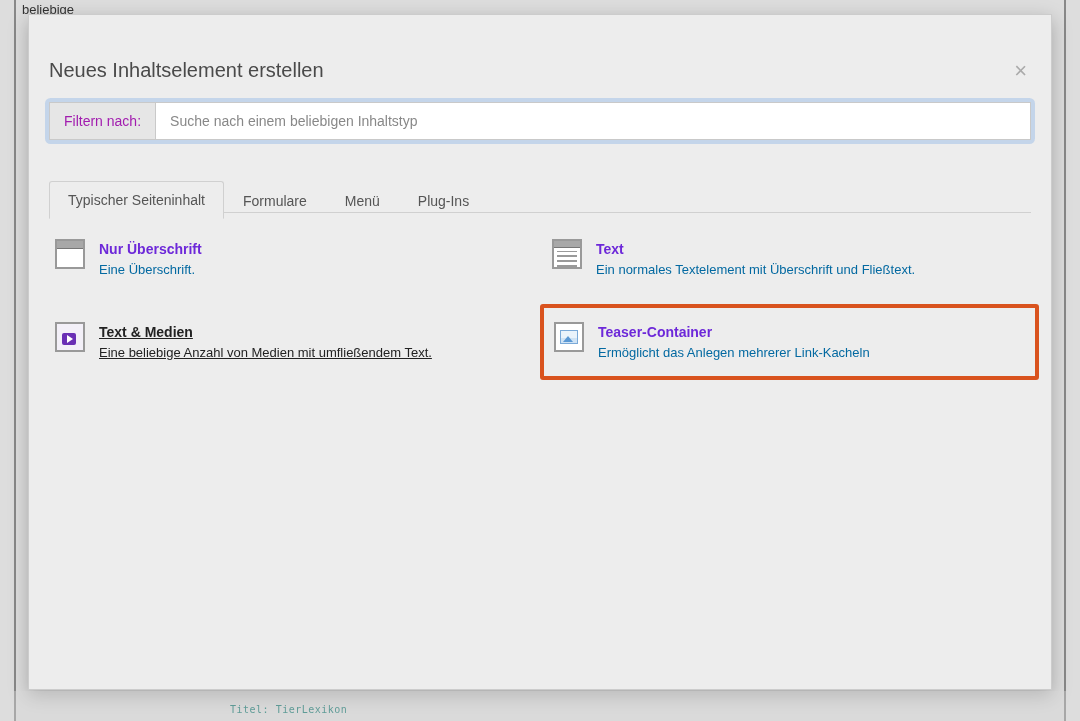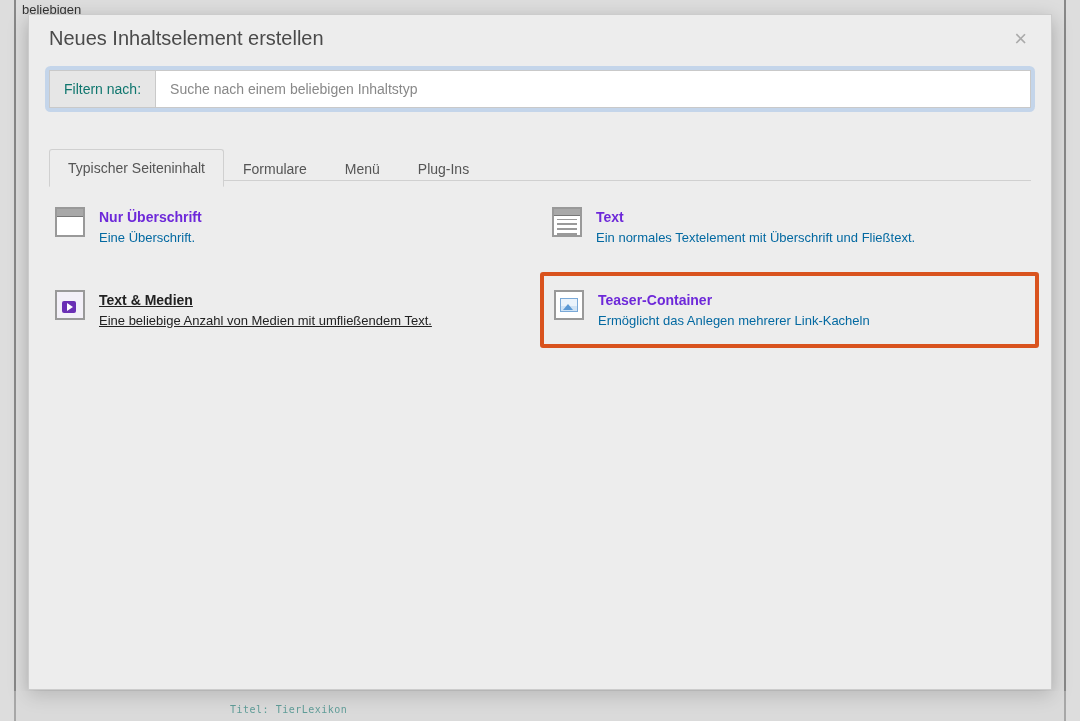--- a/index.html
+++ b/index.html
@@ -41,20 +41,21 @@
     border: 1px solid #ccc;
     box-shadow: 0 6px 18px rgba(0,0,0,0.25);
     display: flex;
     flex-direction: column;
   }
   .modal-header {
     display: flex;
     align-items: flex-end;
     justify-content: space-between;
     padding: 12px 20px 10px 20px;
+    margin-top: 32px;
   }
   .modal-title {
     font-size: 20px;
     color: #4a4a4a;
     font-weight: 400;
   }
   .close-btn {
     font-size: 22px;
     color: #aaa;
     cursor: pointer;
@@ -66,21 +67,21 @@
     display: flex;
     align-items: stretch;
     border-radius: 2px;
     box-shadow: 0 0 0 4px rgba(120,170,230,0.35);
   }
   .filter-label {
     background: #e6e6e6;
     border: 1px solid #c9c9c9;
     border-right: none;
     padding: 10px 14px;
-    color: #0f766e;
+    color: #a21caf;
     font-size: 14px;
     white-space: nowrap;
   }
   .filter-input {
     flex: 1;
     border: 1px solid #c9c9c9;
     background: #fff;
     padding: 10px 14px;
     font-size: 14px;
     color: #888;
@@ -205,21 +206,21 @@
   }
   .bg-line {
     position:absolute; bottom:6px; left:230px;
     font-family: monospace; color:#0f766e; font-size:10px;
     letter-spacing: 0.5px;
   }
 </style>
 </head>
 <body>
 
-<div class="bg-hint">beliebigen</div>
+<div class="bg-hint">beliebige</div>
 <div class="overlay-frame"></div>
 <div class="bg-line">Titel: TierLexikon</div>
 
 <div class="modal">
   <div class="modal-header">
     <div class="modal-title">Neues Inhaltselement erstellen</div>
     <div class="close-btn">×</div>
   </div>
   <div class="modal-body">
     <div class="filter-row">

